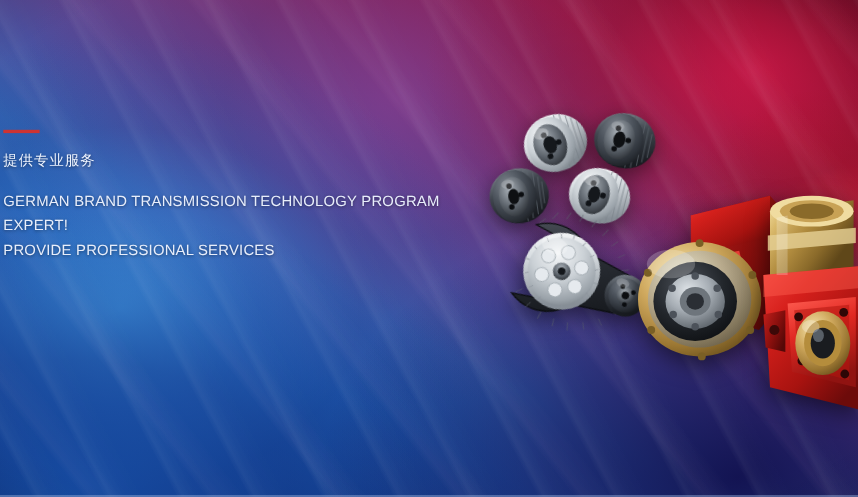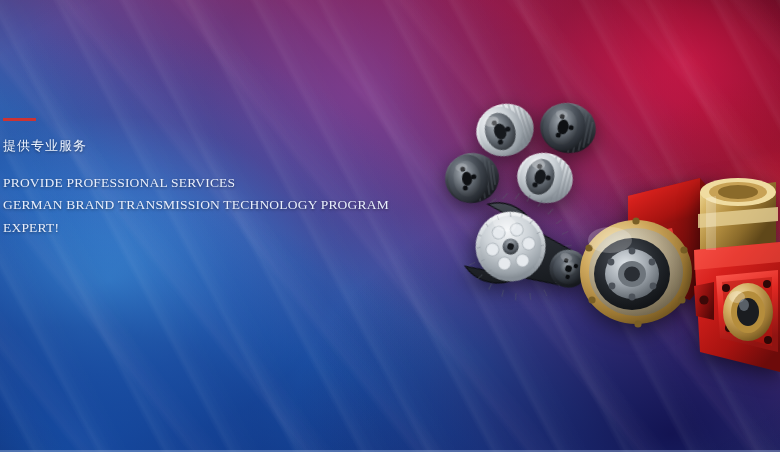--- a/index.html
+++ b/index.html
@@ -5,21 +5,21 @@
   html, body {
     margin: 0;
     padding: 0;
     background: #000;
   }
   #banner {
     position: relative;
     width: 780px;
     height: 452px;
     overflow: hidden;
-    font-family: Liberation Serif, serif;
+    font-family: Liberation Sans, sans-serif;
     background: #0369a1;
   }
 
   
   .bg-layer {
     position: absolute;
     inset: 0;
     pointer-events: none;
   }
   
@@ -471,18 +471,18 @@
         <circle cx="704" cy="300" r="4.6" fill="#3c0908"></circle>
 
         <path d="M 706,198 L 716,196 L 716,250 L 706,250 Z" fill="#ffffff" opacity="0.22"></path>
       </g>
     </svg>
   </div>
 
   <div class="copy">
     <div class="accent-rule"></div>
     <div class="eyebrow">提供专业服务</div>
+    <div class="sub-en">GERMAN BRAND TRANSMISSION TECHNOLOGY PROGRAM EXPERT!</div>
     <div class="sub-en">PROVIDE PROFESSIONAL SERVICES</div>
-    <div class="sub-en">GERMAN BRAND TRANSMISSION TECHNOLOGY PROGRAM EXPERT!</div>
   </div>
 
   <div class="bottom-rule"></div>
 </div>
 
 </body></html>

